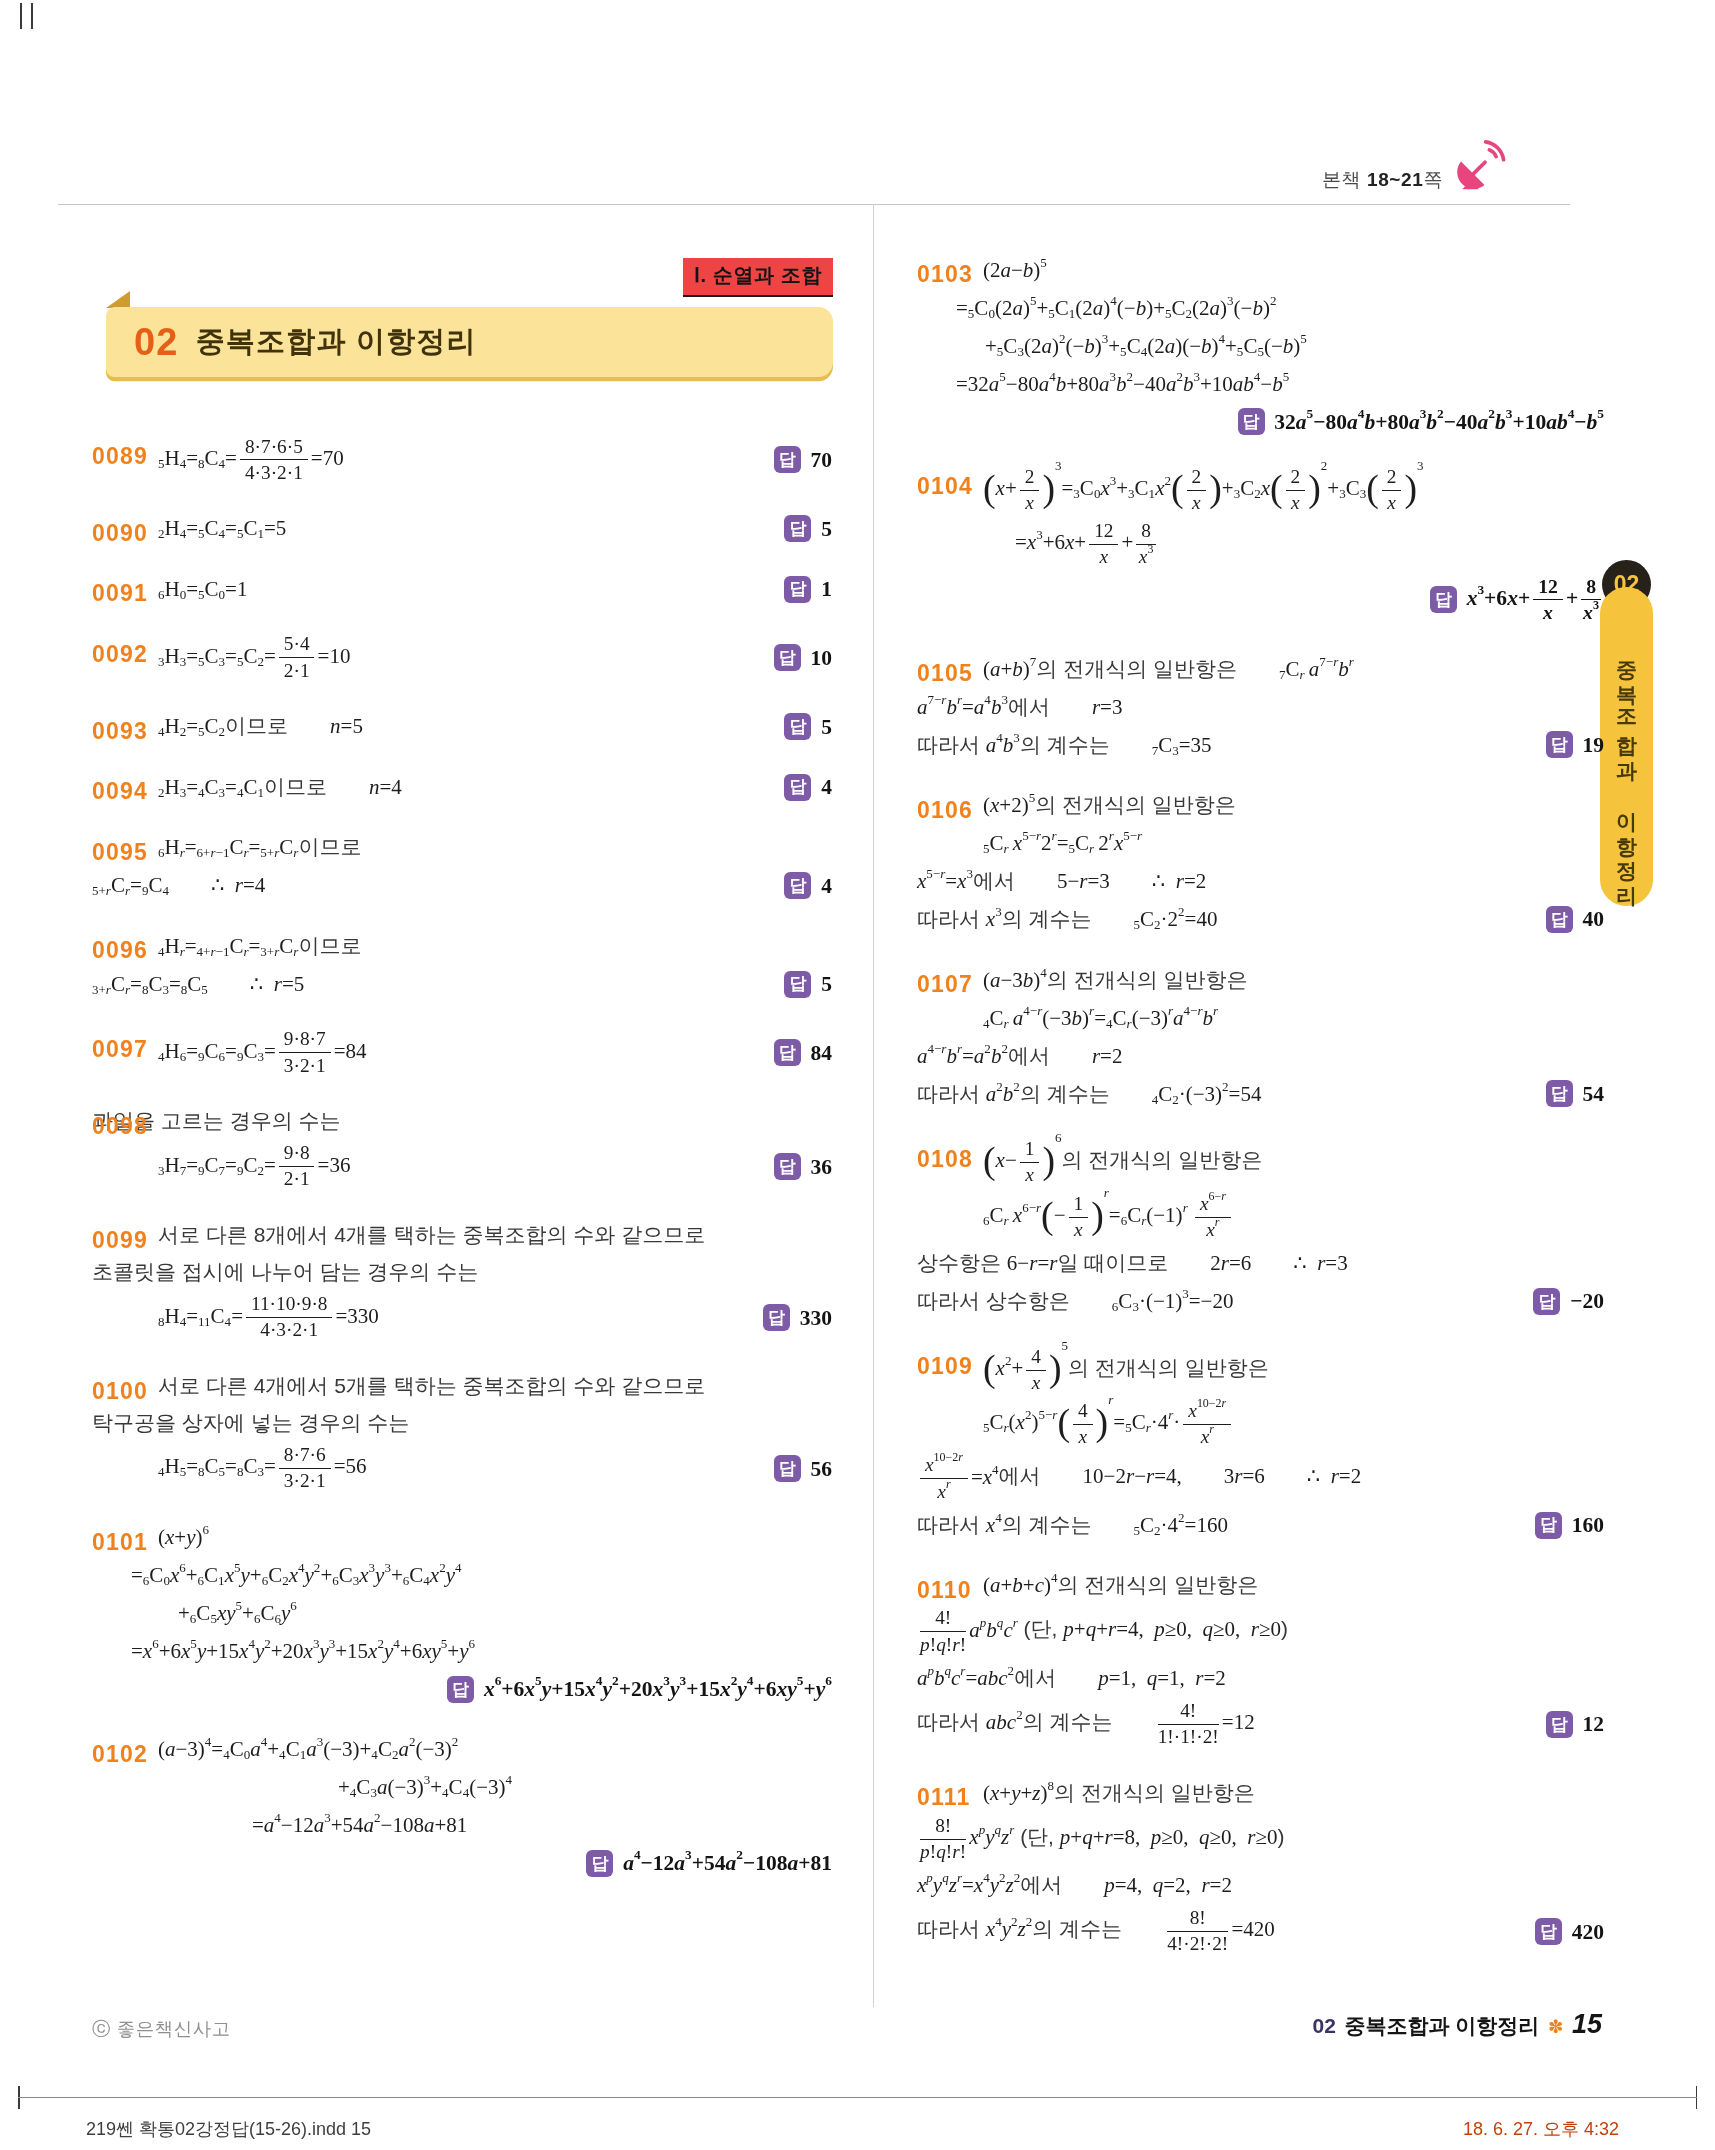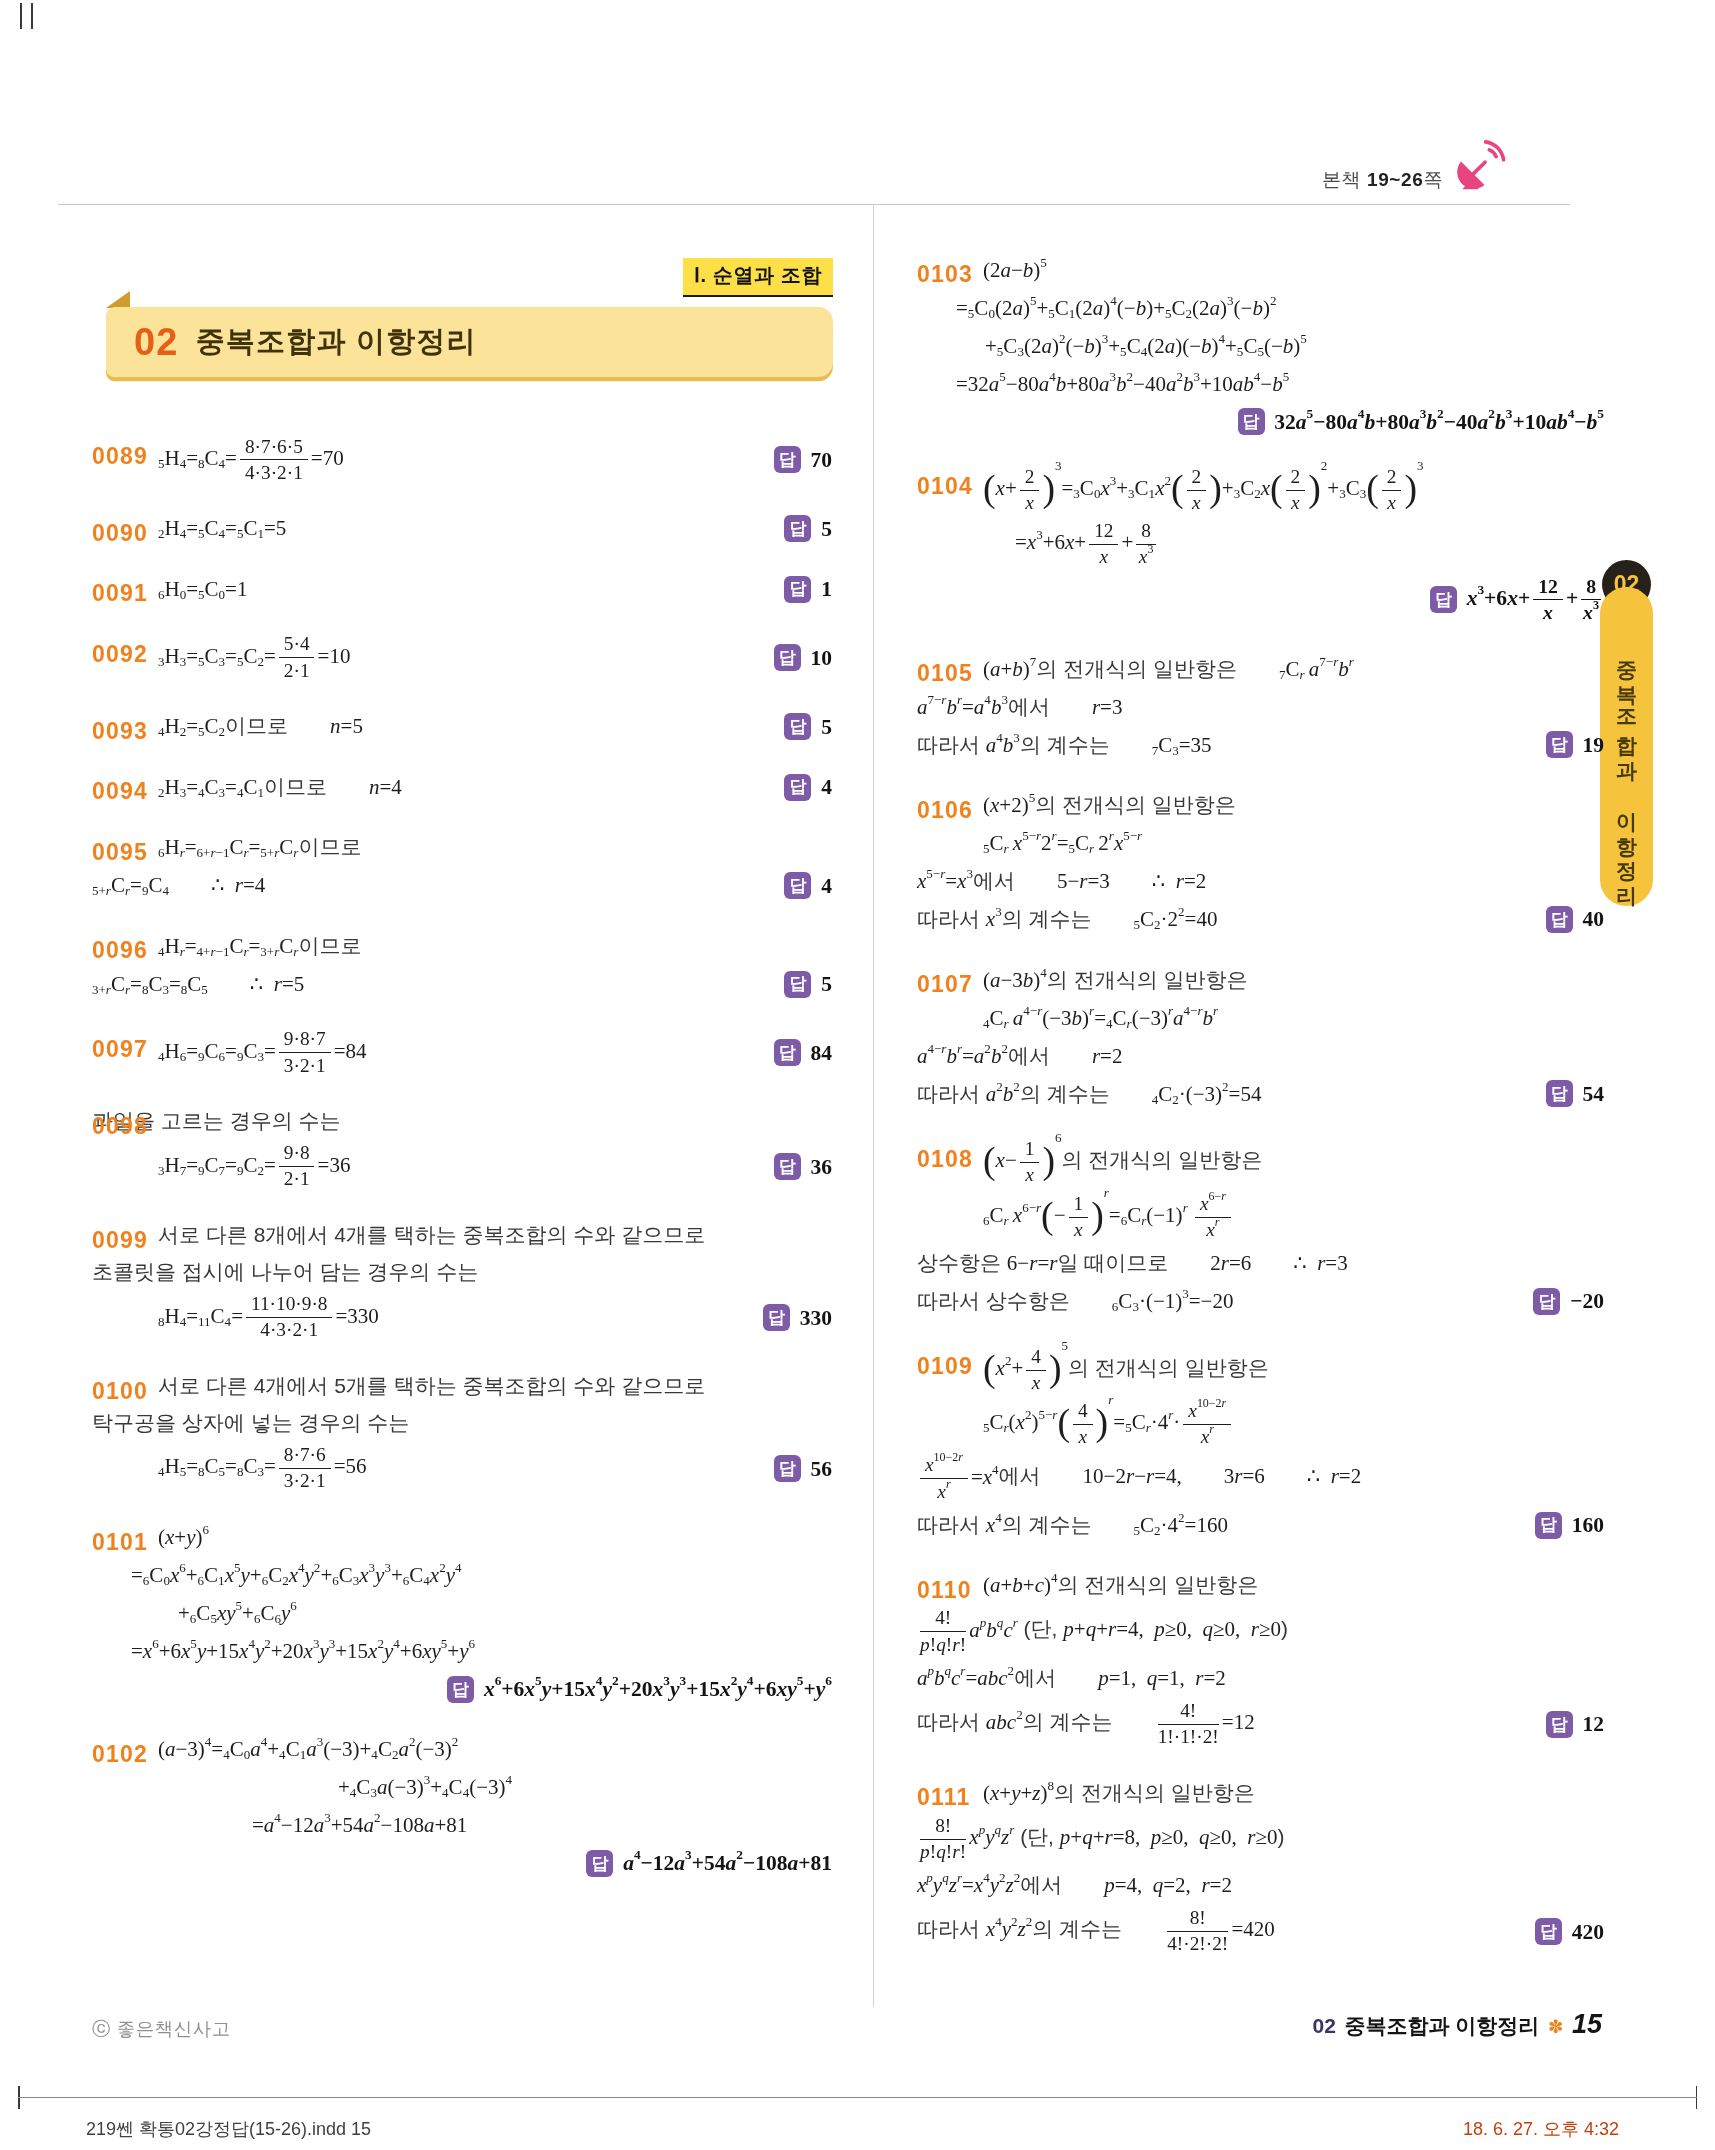--- a/index.html
+++ b/index.html
@@ -12,21 +12,21 @@
   
   .hrule{position:absolute;left:58px;top:204px;width:1512px;height:1.2px;background:#c7c7c7;}
   .vdiv{position:absolute;left:873px;top:204px;width:1.2px;height:1803px;background:#d2d2d2;}
   .booklabel{position:absolute;top:167px;left:1222px;width:221px;text-align:right;
              font-size:19px;color:#4a4a4a;letter-spacing:0.6px;}
   .booklabel b{color:#222;}
   .sat{position:absolute;left:1453px;top:140px;}
 
   
   .unit-label{position:absolute;top:258px;right:883px;font-size:20px;font-weight:700;color:#141414;
-              padding:3.7px 11px 6.1px;background:#fde047;border-bottom:2.5px solid #1a1a1a;letter-spacing:0.6px;}
+              padding:3.7px 11px 6.1px;background:#ef4444;border-bottom:2.5px solid #1a1a1a;letter-spacing:0.6px;}
   .unit-fold{position:absolute;left:106px;top:291px;width:0;height:0;
              border-right:24.6px solid #cf9c2f;border-top:17px solid transparent;}
   .unit-badge{position:absolute;left:106px;top:307px;width:727px;height:70px;background:#fbe49a;
               border-radius:8.6px 14.7px 14.7px 8.6px;display:flex;align-items:center;
               box-shadow:0 4.3px 0 #e7bd52;}
   .unit-num{font-size:38px;color:#e55f17;font-weight:800;margin-left:28px;letter-spacing:1.2px;}
   .unit-title{font-size:29px;color:#40320a;font-weight:800;margin-left:17px;letter-spacing:1.2px;}
 
   
   .sidetab-circle{position:absolute;left:1602px;top:560px;width:49px;height:49px;border-radius:50%;
@@ -83,21 +83,21 @@
 </head>
 <body>
 
 <div class="page">
 
   <div class="cm" style="left:20px;top:2.5px;width:1.8px;height:26px"></div>
   <div class="cm" style="left:31px;top:2.5px;width:1.8px;height:26px"></div>
   <div class="cm" style="left:18.4px;top:2086px;width:1.2px;height:23px"></div>
   <div class="cm" style="left:1696px;top:2086px;width:1.2px;height:23px"></div>
 
-  <div class="booklabel">본책 <b>19~26</b>쪽</div>
+  <div class="booklabel">본책 <b>18~21</b>쪽</div>
   <div class="sat">
     <svg width="53" height="53" viewBox="0 0 86 86">
       <g fill="none" stroke="#e8447e" stroke-width="6" stroke-linecap="round">
         <path d="M59 16 a 20 20 0 0 1 11 11"></path>
         <path d="M53 3 a 34 34 0 0 1 29 29"></path>
       </g>
       <path d="M13 35 a 27 27 0 0 0 38 38 z" fill="#e8447e"></path>
       <line x1="33" y1="55" x2="52" y2="36" stroke="#e8447e" stroke-width="6" stroke-linecap="round"></line>
       <path d="M30 64 l 12 16 h -27 z" fill="#e8447e"></path>
     </svg>

